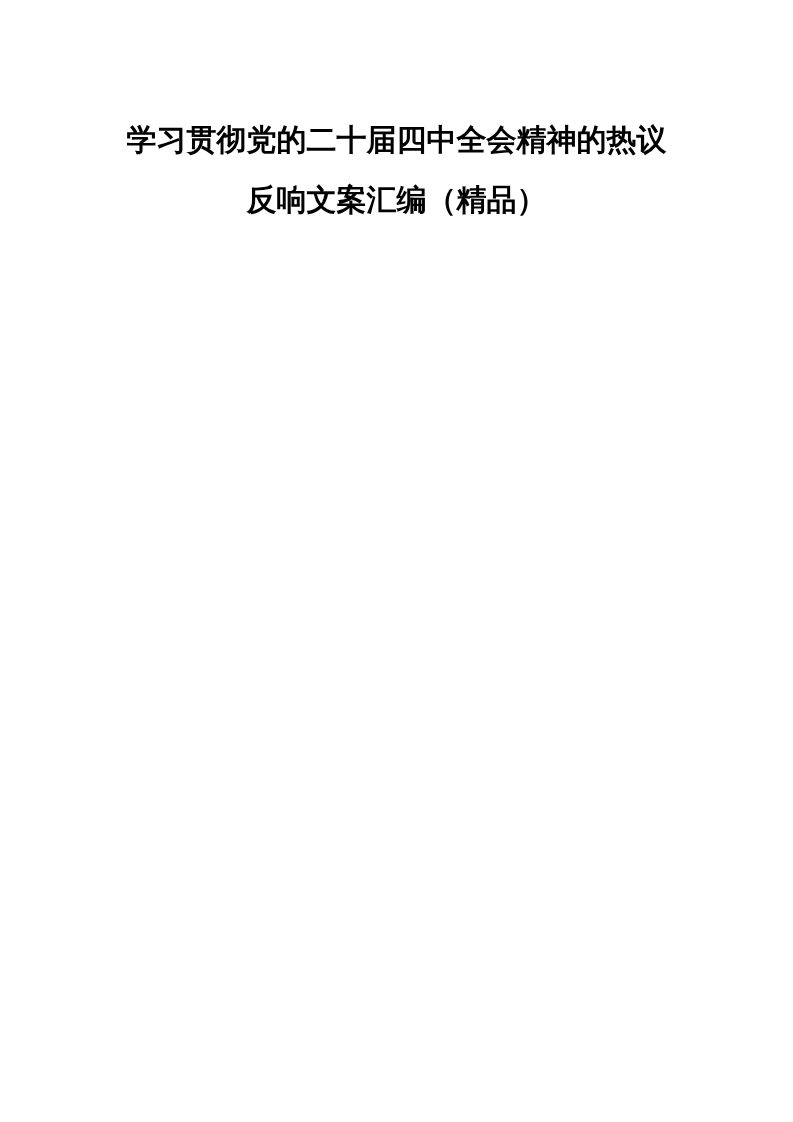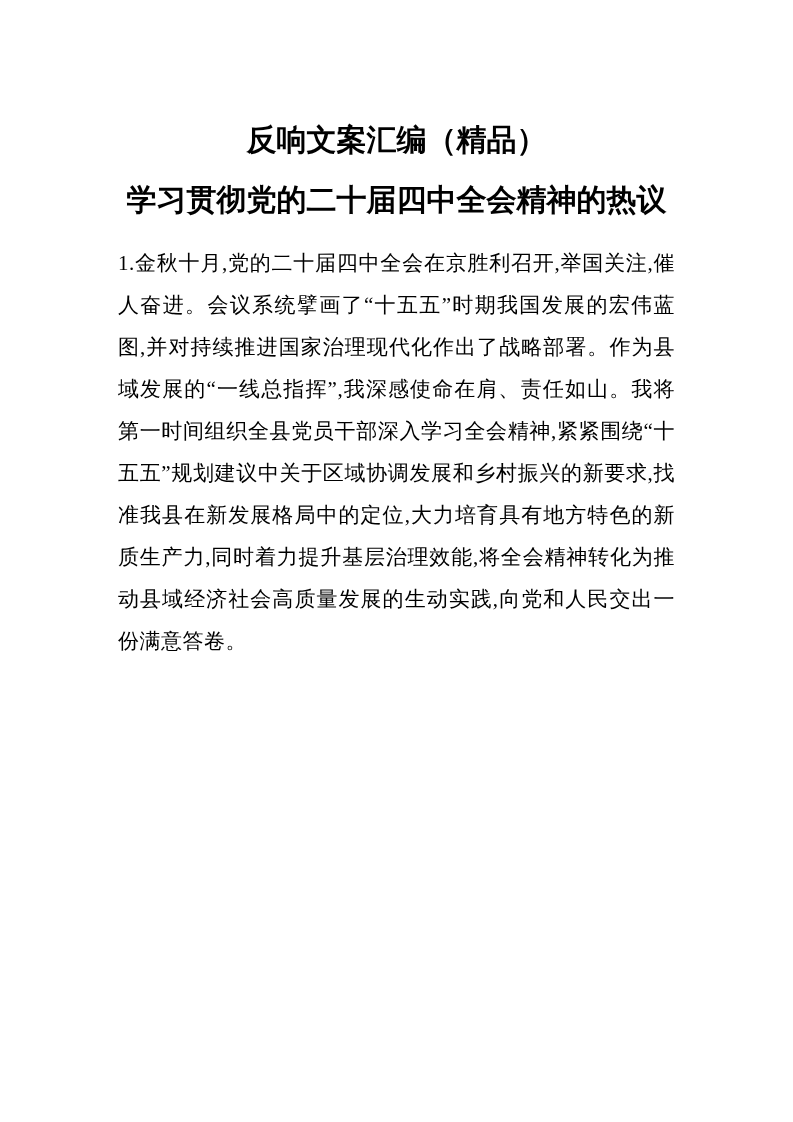--- a/index.html
+++ b/index.html
@@ -42,20 +42,19 @@
   .doc-body p {
     margin: 0;
     padding: 0;
   }
 </style>
 </head>
 <body>
 
 <div class="page">
   <h1 class="doc-title">
+    <span class="title-line">学习贯彻党的二十届四中全会精神的热议</span>
     <span class="title-line">反响文案汇编（精品）</span>
-    <span class="title-line">学习贯彻党的二十届四中全会精神的热议</span>
   </h1>
 
   <div class="doc-body">
-    <p>1.金秋十月,党的二十届四中全会在京胜利召开,举国关注,催人奋进。会议系统擘画了“十五五”时期我国发展的宏伟蓝图,并对持续推进国家治理现代化作出了战略部署。作为县域发展的“一线总指挥”,我深感使命在肩、责任如山。我将第一时间组织全县党员干部深入学习全会精神,紧紧围绕“十五五”规划建议中关于区域协调发展和乡村振兴的新要求,找准我县在新发展格局中的定位,大力培育具有地方特色的新质生产力,同时着力提升基层治理效能,将全会精神转化为推动县域经济社会高质量发展的生动实践,向党和人民交出一份满意答卷。</p>
   </div>
 </div>
 
 </body></html>

